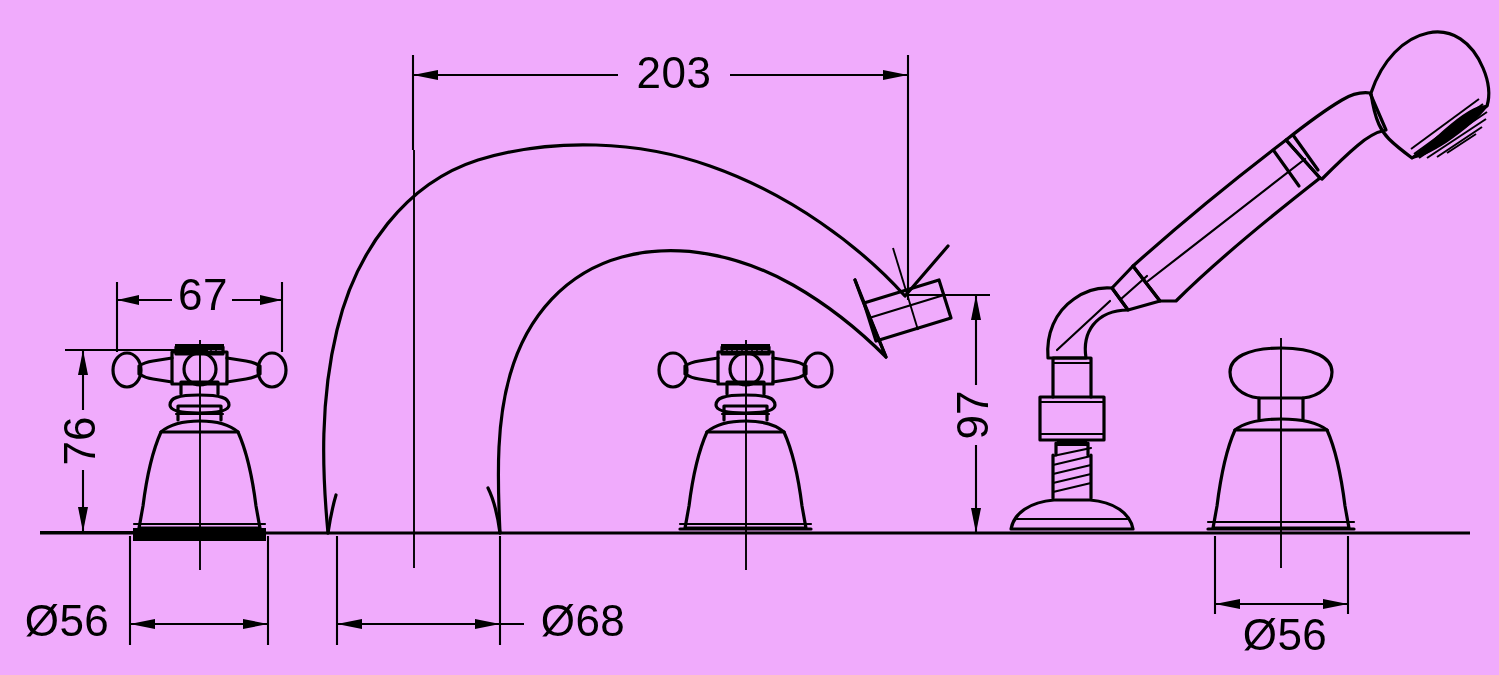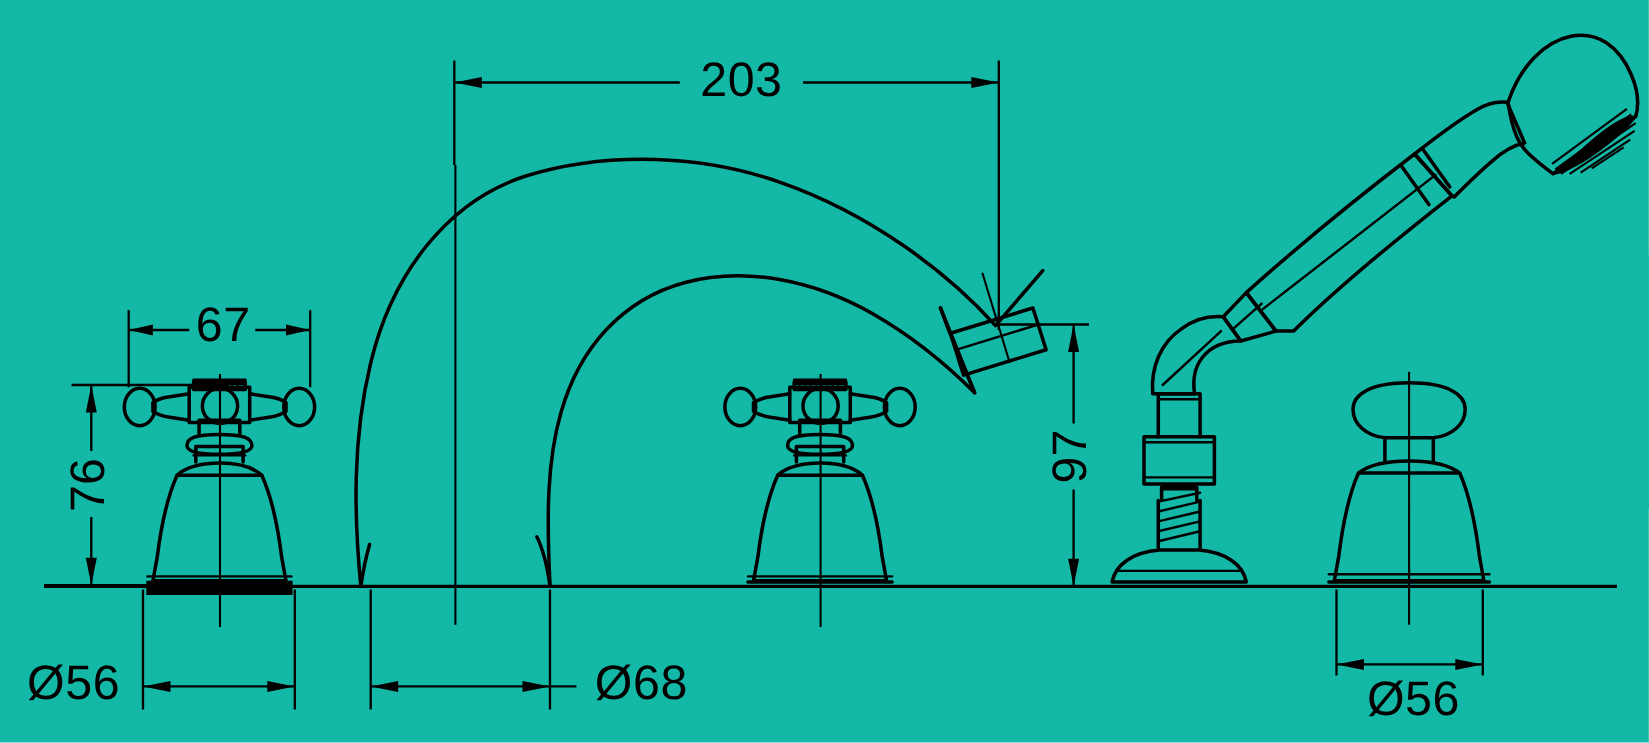--- a/index.html
+++ b/index.html
@@ -7,21 +7,21 @@
     padding: 0;
     background: #ffffff;
   }
   body {
     font-family: "Liberation Sans", sans-serif;
   }
   #drawing-root {
     position: relative;
     width: 1499px;
     height: 675px;
-    background: #14b8a6;
+    background: #f0abfc;
     overflow: hidden;
   }
   svg.sheet {
     display: block;
     width: 1499px;
     height: 675px;
   }
   .obj {
     fill: none;
     stroke: #000000;

